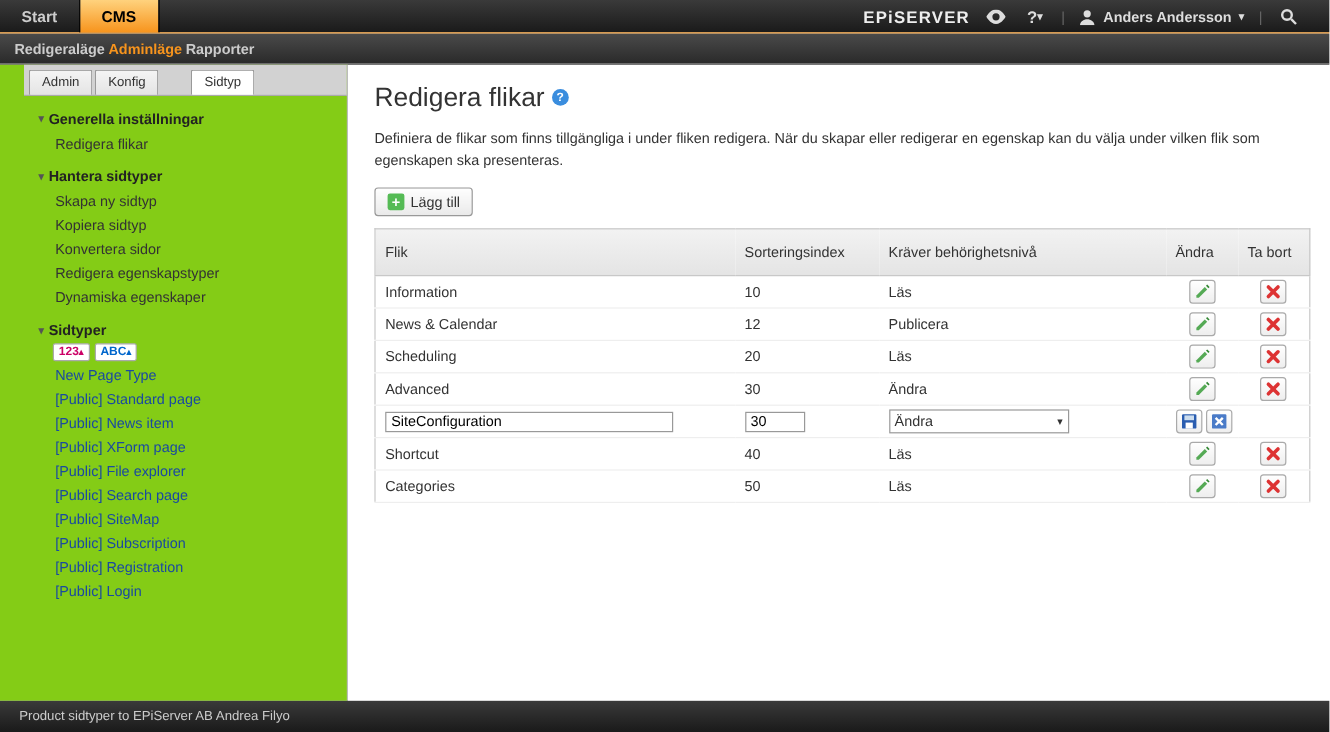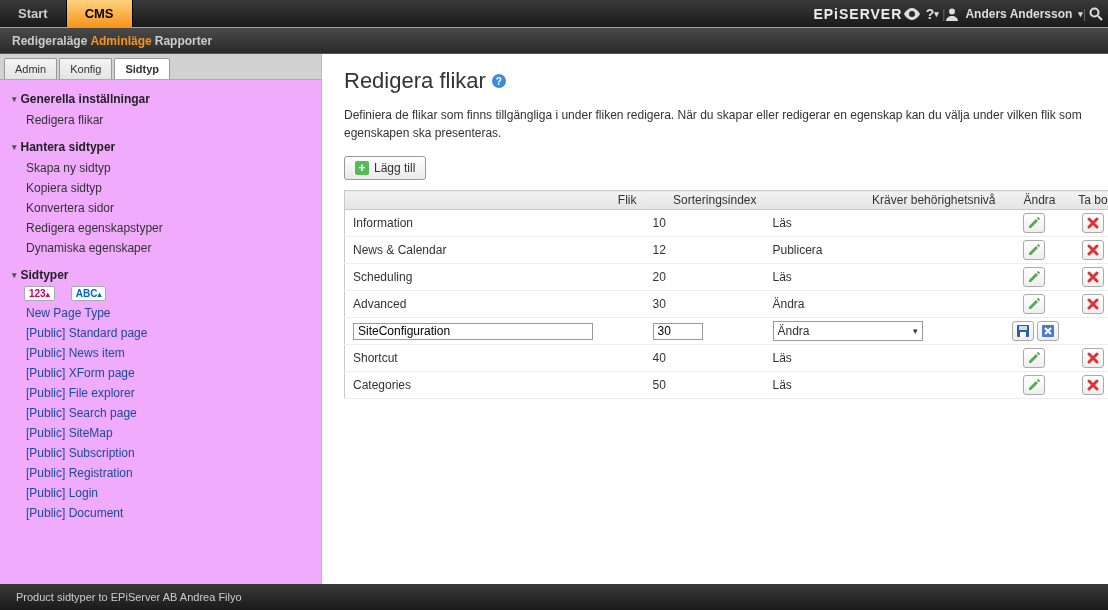--- a/index.html
+++ b/index.html
@@ -3,64 +3,64 @@
 <meta charset="utf-8">
 <style>
 * { box-sizing: border-box; margin: 0; padding: 0; }
 body { font-family: Arial, Helvetica, sans-serif; font-size: 12px; color: #333; background: #fff; width: 1108px; height: 610px; overflow: hidden; position: relative; }
 
 
 .topbar { background: linear-gradient(#3a3a3a, #1a1a1a); height: 28px; display: flex; align-items: stretch; color: #ccc; border-bottom: 1px solid #f7941d; }
 .top-tabs { display: flex; }
 .top-tab { padding: 0 18px; display: flex; align-items: center; font-weight: bold; font-size: 13px; cursor: pointer; border-right: 1px solid #000; }
 .top-tab.active { background: linear-gradient(#ffd27d, #f7941d); color: #000; }
-.topbar-right { margin-left: auto; display: flex; align-items: center; padding-right: 2px; }
+.topbar-right { margin-left: auto; display: flex; align-items: center; gap: 12px; padding-right: 24px; }
 .brand { font-weight: bold; letter-spacing: 1px; font-size: 14px; color: #eee; }
 .icon-btn { width: 20px; height: 20px; display: flex; align-items: center; justify-content: center; cursor: pointer; color: #ddd; }
 .user-chip { display: flex; align-items: center; gap: 6px; cursor: pointer; color: #ddd; font-weight: bold; }
 .caret { font-size: 9px; }
 
 
 .secondbar { background: linear-gradient(#4a4a4a, #2a2a2a); height: 26px; display: flex; align-items: center; gap: 3px; padding: 0 12px; color: #ccc; border-bottom: 1px solid #555; }
 .secondbar a { color: #ccc; font-weight: bold; font-size: 12px; cursor: pointer; }
 .secondbar a.active { color: #f7941d; }
 
 
 .main { display: flex; height: calc(610px - 28px - 26px - 26px); }
-.sidebar { width: 322px; background: #f0abfc; border-right: 1px solid #bbb; display:flex; flex-direction:column; }
+.sidebar { width: 290px; background: #84cc16; border-right: 1px solid #bbb; display:flex; flex-direction:column;padding-left:20px; }
 .content { flex: 1; padding: 14px 22px; overflow: auto; }
 
 
 .sb-tabs { display: flex; background: #d2d2d2; border-bottom: 1px solid #aaa; padding: 4px 4px 0 4px; gap:2px;}
 .sb-tab { background: linear-gradient(#f4f4f4,#e4e4e4); border: 1px solid #999; border-bottom: none; padding: 4px 10px; font-size: 11px; cursor: pointer; border-radius: 2px 2px 0 0; }
-.sb-tab.active { background: #fff; font-weight: bold; }
+.sb-tab.active { background: #fff; font-weight: normal; margin-left: 25px; }
 
 .tree { padding: 8px 0 8px 8px; overflow:auto; flex:1; }
 .tree-group { margin-bottom: 6px; }
 .tree-head { font-weight: bold; padding: 4px 4px; cursor: pointer; display:flex; align-items:center; gap:4px; color:#222;}
 .tree-head .tri { font-size: 9px; color:#555;}
 .tree-item { padding: 3px 4px 3px 18px; cursor: pointer; color: #333; }
-.sort-pills { display:flex; gap:16px; padding-left:16px; margin-bottom:2px;}
+.sort-pills { display:flex; gap:4px; padding-left:16px; margin-bottom:2px;}
 .pill { border:1px solid #aaa; background:#fff; font-size:10px; padding:1px 4px; border-radius:2px; font-weight:bold; cursor:pointer;}
 .pill.num { color:#c06; }
 .pill.abc { color:#06c; }
 .blue-link { color:#1a4aa0; }
 
 
 .footer { position:absolute; bottom:0; left:0; right:0; height:26px; background: linear-gradient(#3a3a3a,#1a1a1a); color:#ccc; font-size:11px; display:flex; align-items:center; padding:0 16px;}
 
 
 h1 { font-size: 22px; font-weight: normal; color:#333; margin-bottom: 12px; display:flex; align-items:center; gap:6px;}
 .help-badge { width:14px; height:14px; border-radius:50%; background:#3a8dde; color:#fff; font-size:10px; display:inline-flex; align-items:center; justify-content:center; font-weight:bold;}
 .desc { margin-bottom: 14px; line-height:1.5; color:#333;}
 .add-btn { display:inline-flex; align-items:center; gap:5px; border:1px solid #999; background: linear-gradient(#fefefe,#eaeaea); padding:4px 10px; border-radius:3px; cursor:pointer; font-size:12px; margin-bottom:10px;}
 .plus-icon { width:14px; height:14px; background:#5b5; border-radius:2px; display:flex; align-items:center; justify-content:center; color:#fff; font-weight:bold; font-size:12px; line-height:1;}
 
 table.grid { width: 780px; border-collapse: collapse; border:1px solid #c8c8c8; }
-table.grid th { background: linear-gradient(#f2f2f2,#e4e4e4); text-align:right; font-weight:normal; padding:2px 8px; border-bottom:1px solid #c8c8c8; font-size:12px; color:#333;margin-top:45px;}
+table.grid th { background: linear-gradient(#f2f2f2,#e4e4e4); text-align:left; font-weight:normal; padding:12px 8px; border-bottom:1px solid #c8c8c8; font-size:12px; color:#333;margin-top:45px;}
 table.grid td { padding:3px 8px; border-bottom:1px solid #eee; vertical-align:middle; }
 .col-edit, .col-del { width:60px; text-align:left;}
 .icon-cell { text-align:center; }
 .btn-icon { width:22px; height:20px; border:1px solid #aaa; background: linear-gradient(#fff,#eee); border-radius:3px; display:inline-flex; align-items:center; justify-content:center; cursor:pointer; }
 
 .inp { border:1px solid #999; padding:2px 4px; font-size:12px; height:17px; }
 .sel { border:1px solid #999; padding:1px 4px; font-size:12px; height:20px; width:150px; background:#fff; display:inline-flex; align-items:center; justify-content:space-between; cursor:pointer;}
 .sel .caret { color:#333; font-size:9px;}
 </style>
 </head>
@@ -145,21 +145,20 @@
         <div class="tree-item blue-link">New Page Type</div>
         <div class="tree-item blue-link">[Public] Standard page</div>
         <div class="tree-item blue-link">[Public] News item</div>
         <div class="tree-item blue-link">[Public] XForm page</div>
         <div class="tree-item blue-link">[Public] File explorer</div>
         <div class="tree-item blue-link">[Public] Search page</div>
         <div class="tree-item blue-link">[Public] SiteMap</div>
         <div class="tree-item blue-link">[Public] Subscription</div>
         <div class="tree-item blue-link">[Public] Registration</div>
         <div class="tree-item blue-link">[Public] Login</div>
-        <div class="tree-item blue-link">[Public] Document</div>
       </div>
     </div>
   </div>
 
   <div class="content">
     <h1>
         <span>Redigera flikar</span> 
         <span class="help-badge">?</span>
       </h1>
     <p class="desc">Definiera de flikar som finns tillgängliga i under fliken redigera. När du skapar eller redigerar en egenskap kan du välja under vilken flik som egenskapen ska presenteras.</p>

